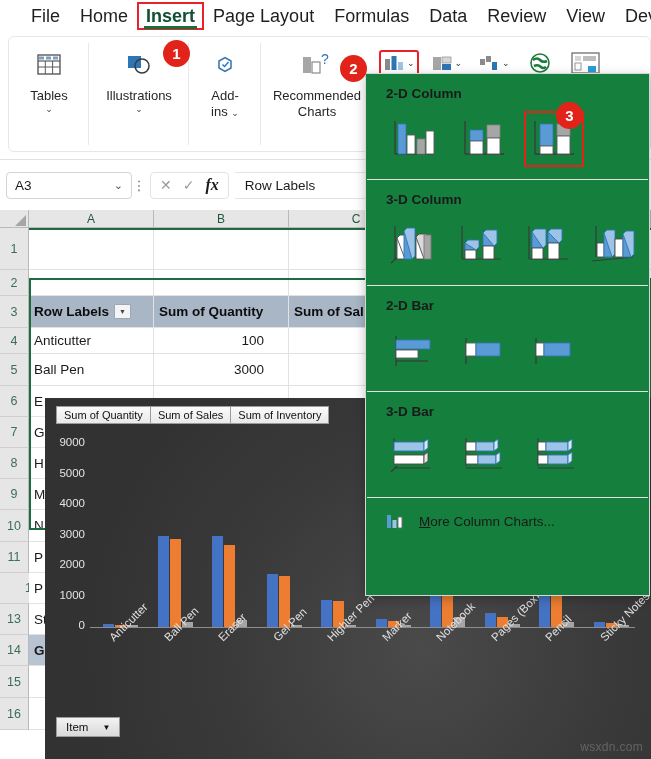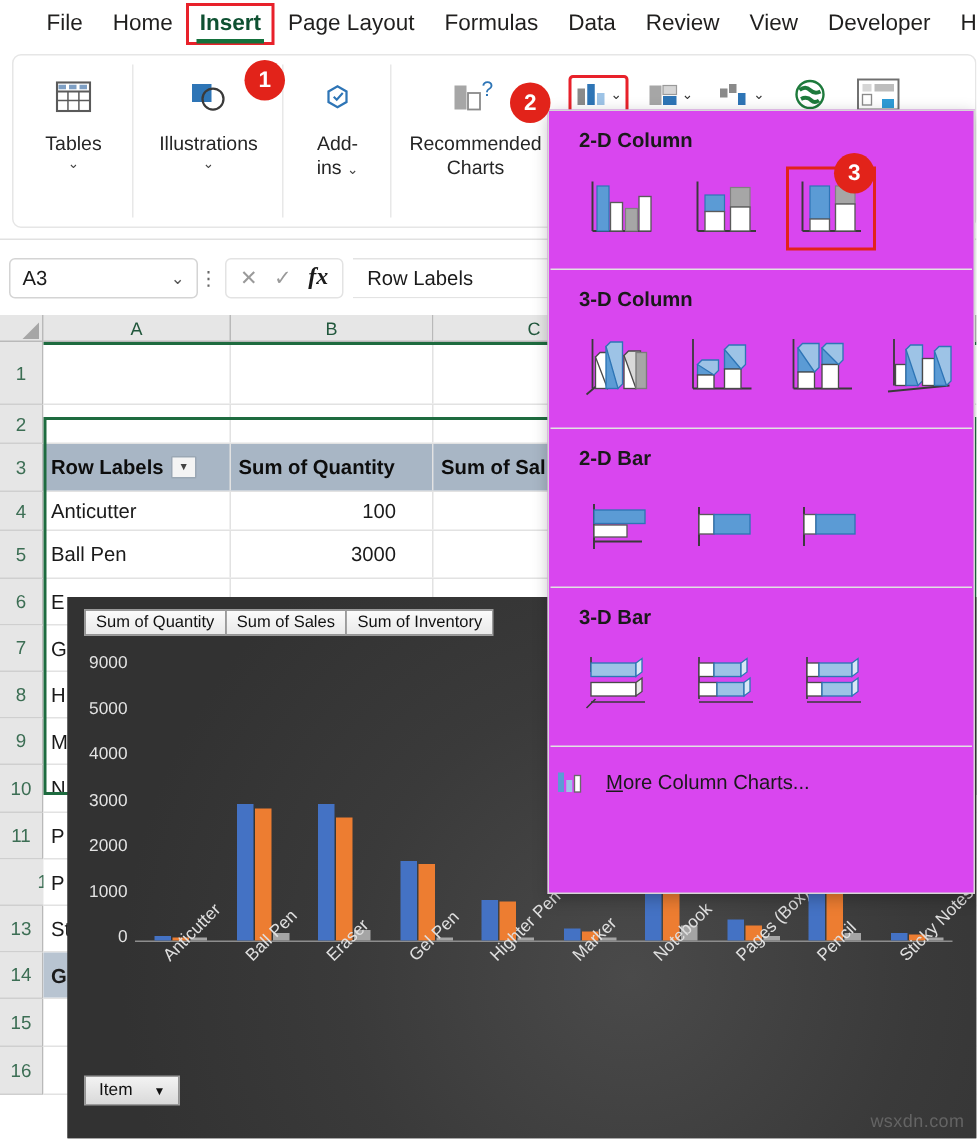--- a/index.html
+++ b/index.html
@@ -13,21 +13,21 @@
     -webkit-font-smoothing: antialiased;
   }
 
   
   #ribbon-tabs {
     position:absolute; left:0; top:0; width:651px; height:32px;
     background:#ffffff;
     display:flex; align-items:center;
   }
   .tab {
-    font-size:15px; color:#201f1e; padding:4px 9px;
+    font-size:18px; color:#201f1e; padding:4px 9px;
     position:relative; white-space:nowrap; line-height:20px;
   }
   .tab-sep {
     width:1px; height:16px; background:#d8d8d8; margin:0 1px;
   }
   .tab.active {
     color:#0f5132; font-weight:600;
     border:2px solid #e8212a;
     padding:2px 7px;
   }
@@ -181,36 +181,36 @@
   }
   #item-btn .dn { font-size:8px; }
   #watermark {
     position:absolute; right:8px; bottom:5px; font-size:12px; color:#646464;
     font-family:"Liberation Sans",sans-serif; letter-spacing:.3px;
   }
 
   
   #chart-menu {
     position:absolute; left:365px; top:73px; width:285px; height:523px;
-    background:#d946ef; border:1px solid #d6d6d6;
+    background:#15803d; border:1px solid #d6d6d6;
     box-shadow:0 3px 10px rgba(0,0,0,.25);
     z-index:30;
   }
   .menu-sec-title {
     font-size:13.5px; font-weight:700; color:#1a1a1a; padding:12px 0 6px 20px;
   }
   .menu-row { display:flex; padding:4px 0 12px 18px; gap:10px; }
   .thumb {
     width:60px; height:56px; display:flex; align-items:center; justify-content:center;
     position:relative;
   }
   .thumb.sel { border:2.5px solid #e2231a; }
   .menu-div { height:1px; background:#e2e2e2; margin:0 1px; }
   #more-charts {
-    display:flex; align-items:center; gap:12px; padding:13px 0 13px 4px;
+    display:flex; align-items:center; gap:12px; padding:13px 0 13px 19px;
     font-size:13.5px; color:#1a1a1a;
   }
   #more-charts .u { text-decoration:underline; }
 </style>
 </head>
 <body>
 
 <div id="ribbon-tabs">
   <div class="tab" style="margin-left:22px;"><span>File</span></div>
   <div class="tab-sep"></div>

